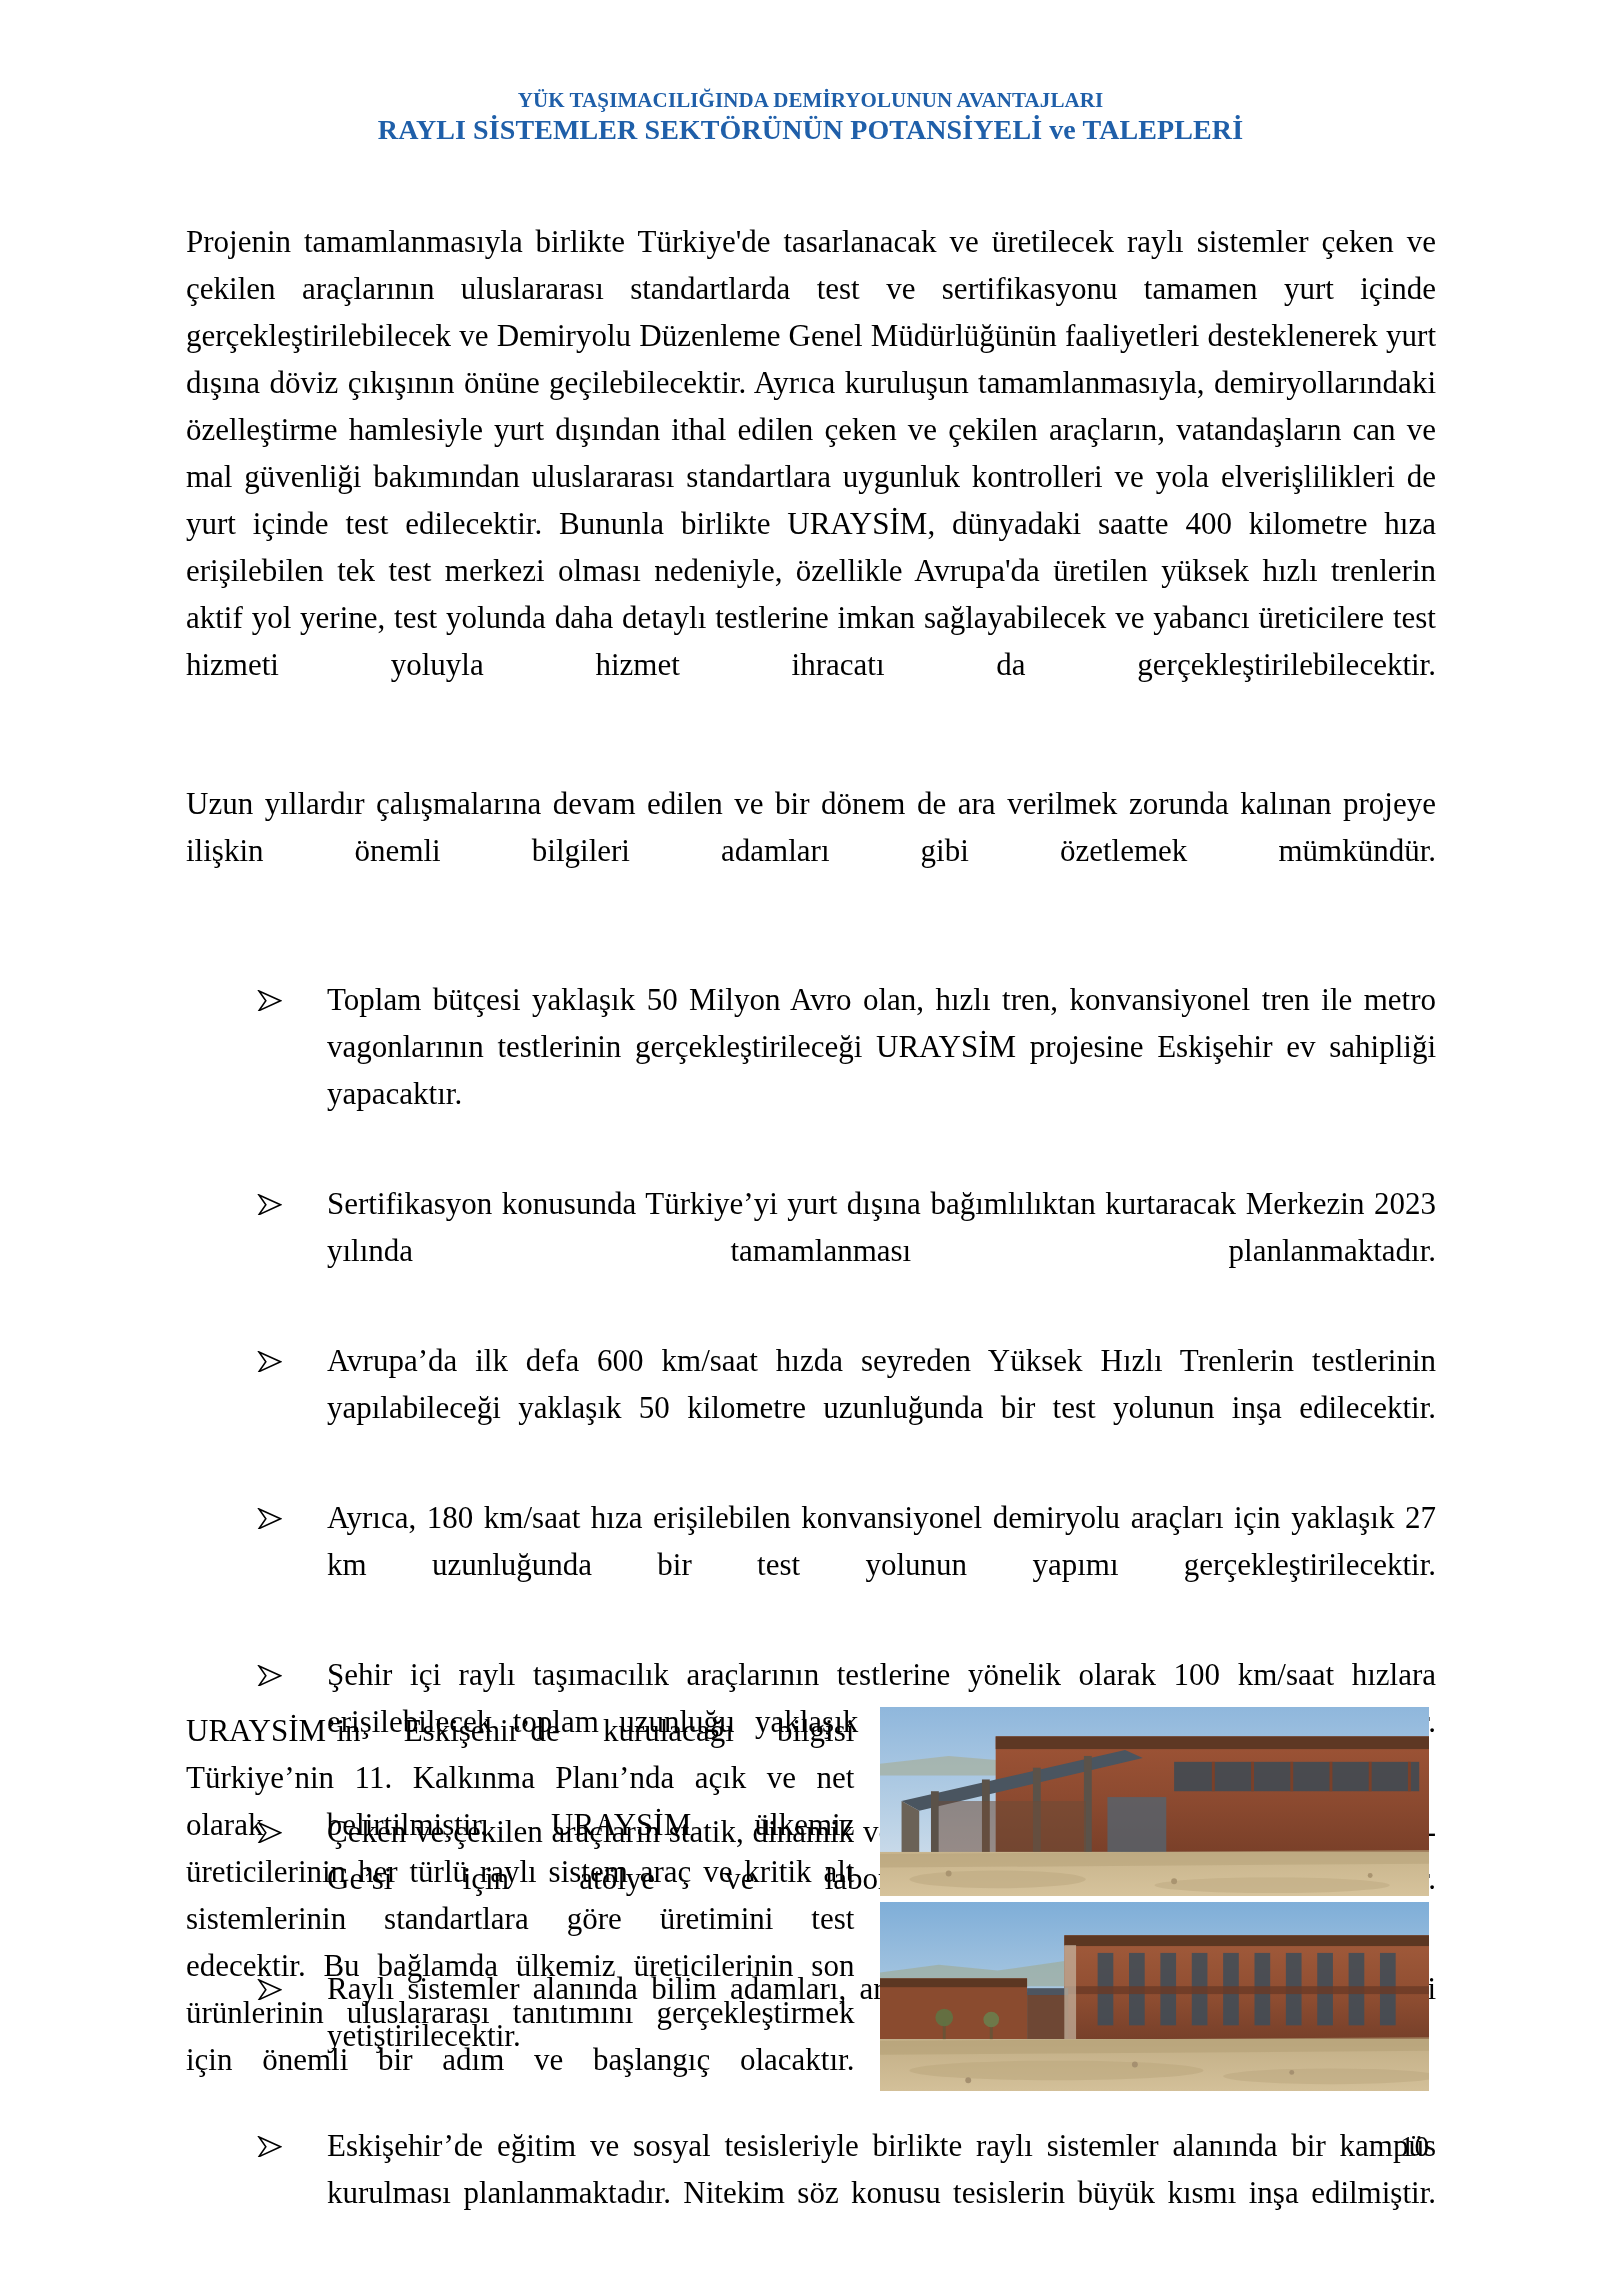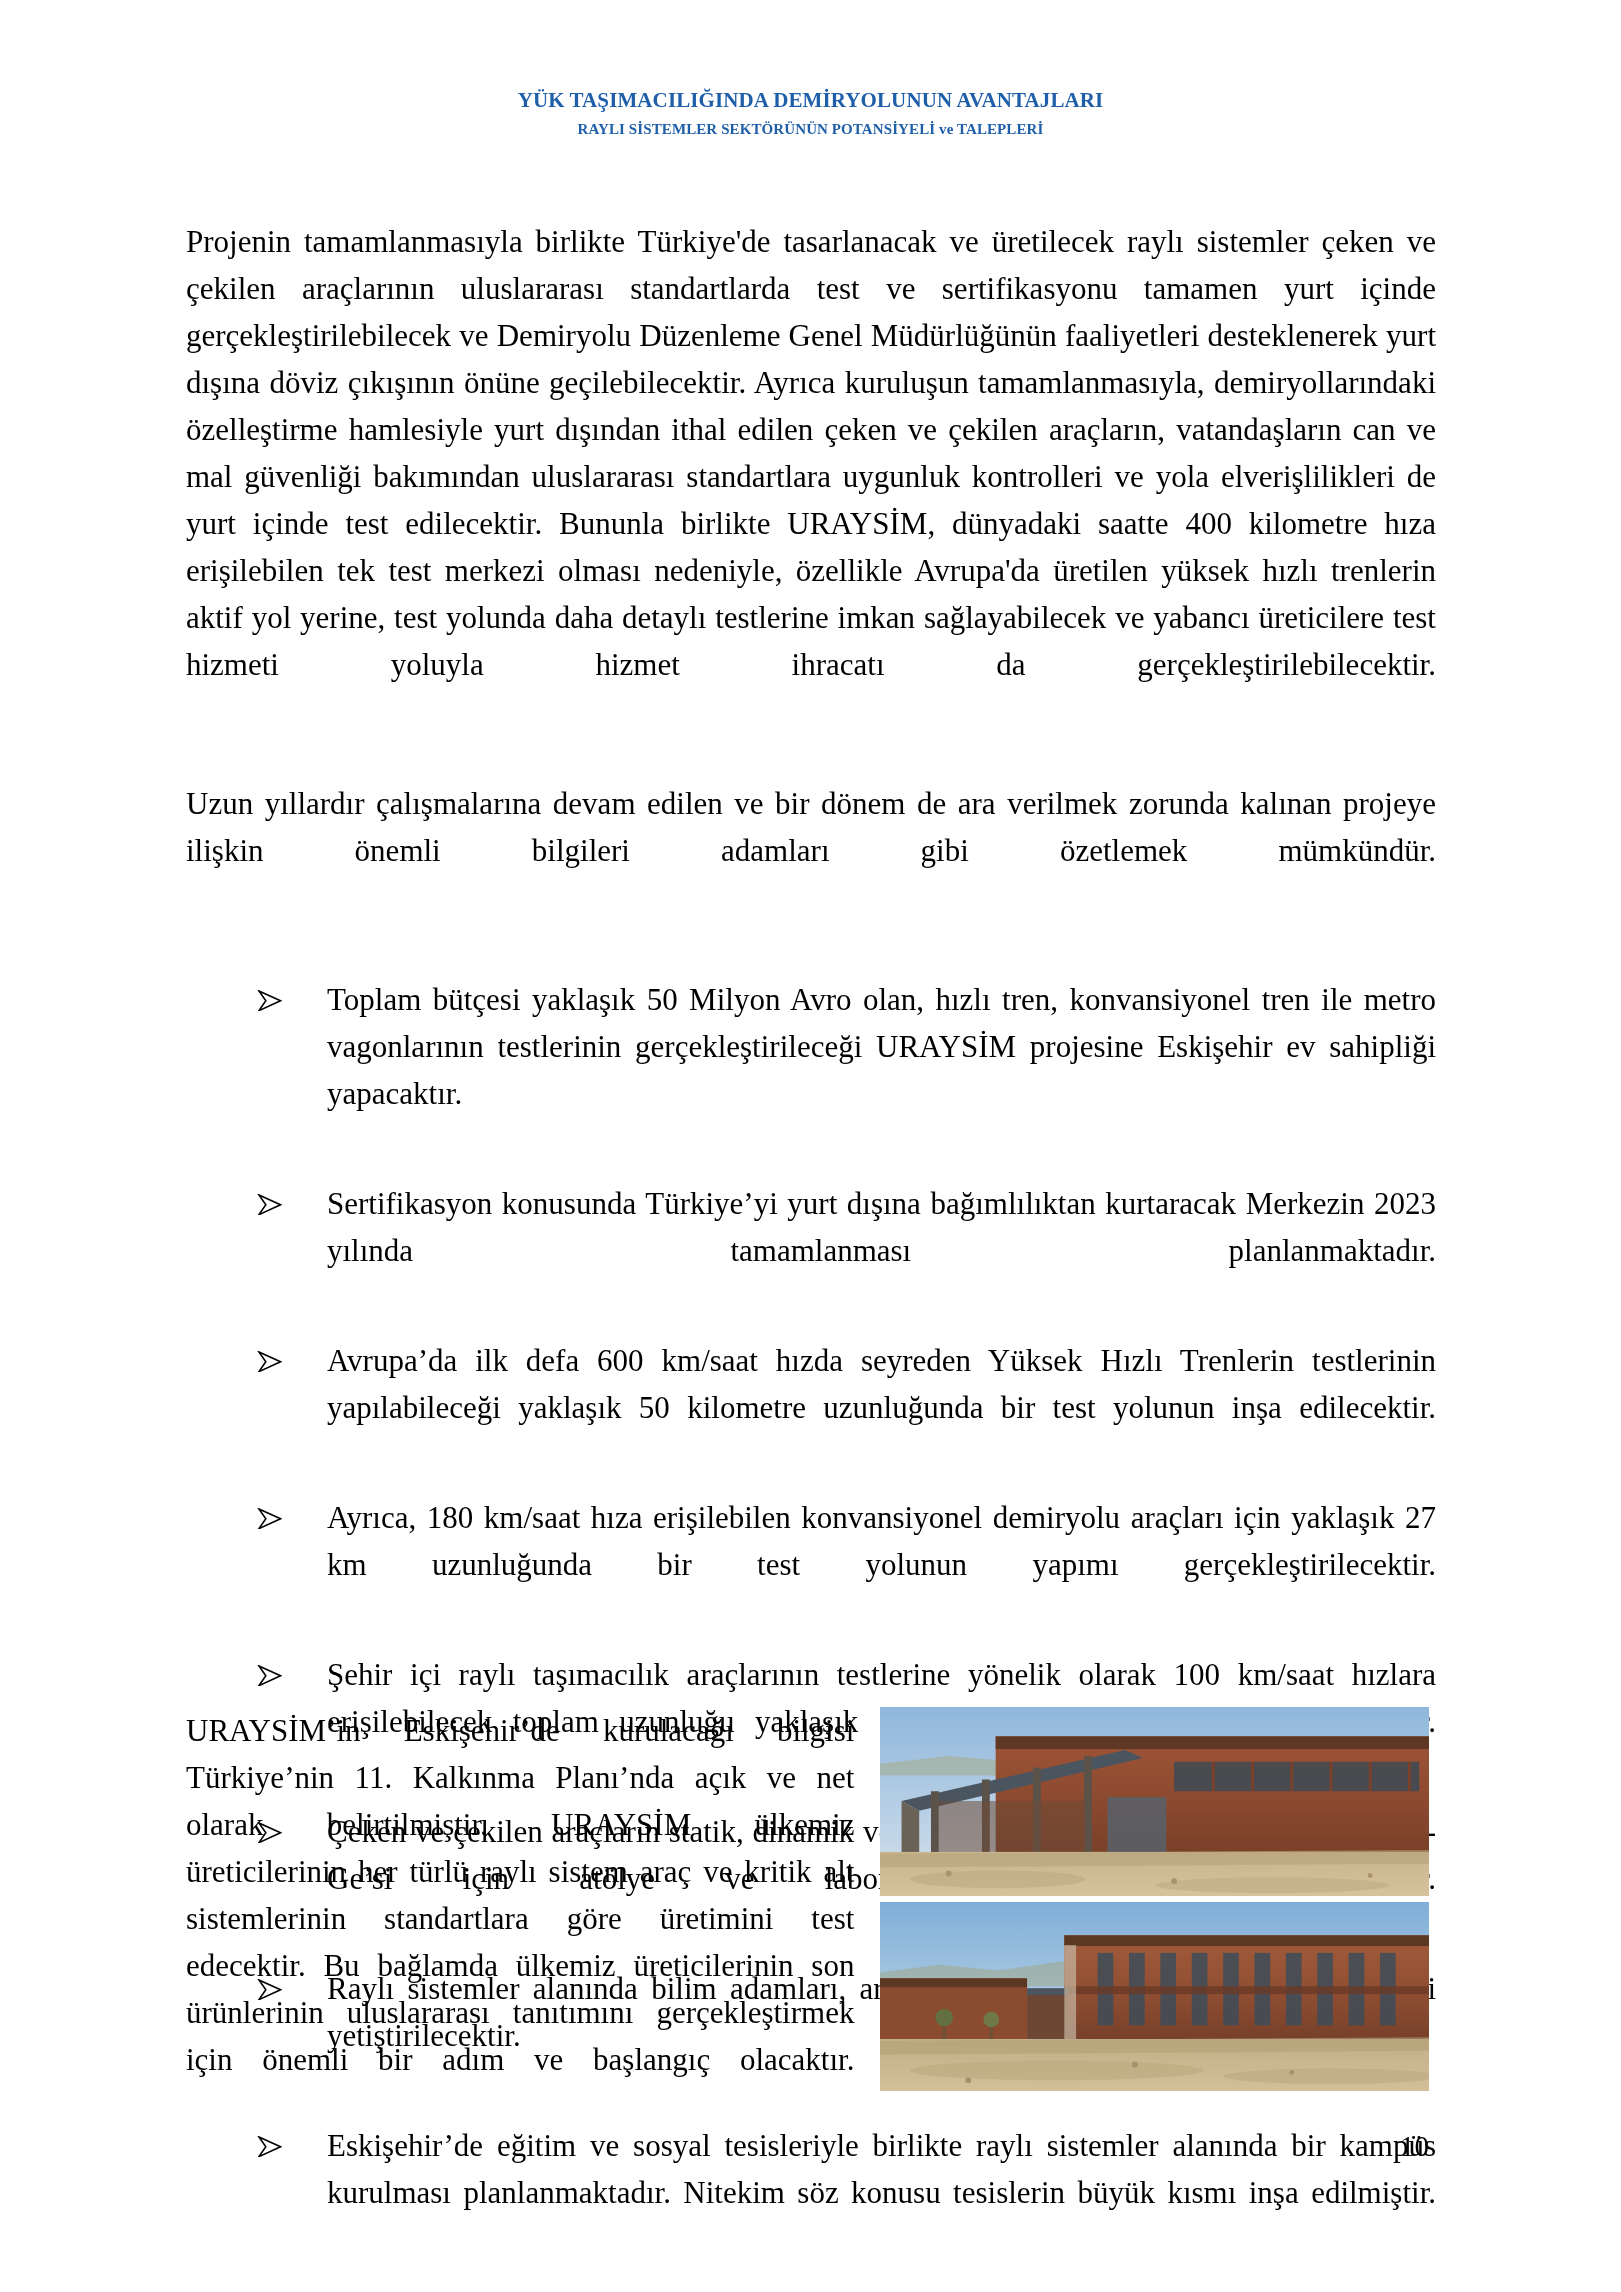--- a/index.html
+++ b/index.html
@@ -32,21 +32,21 @@
     color: #1F5FA9;
     font-weight: bold;
     letter-spacing: 0.1px;
   }
   .header .hline1 {
     font-size: 21px;
     line-height: 29px;
     white-space: nowrap;
   }
   .header .hline2 {
-    font-size: 15px;
+    font-size: 28px;
     line-height: 29px;
     white-space: nowrap;
   }
 
   
   .content {
     position: absolute;
     left: 186px;
     top: 218px;
     width: 1250px;

